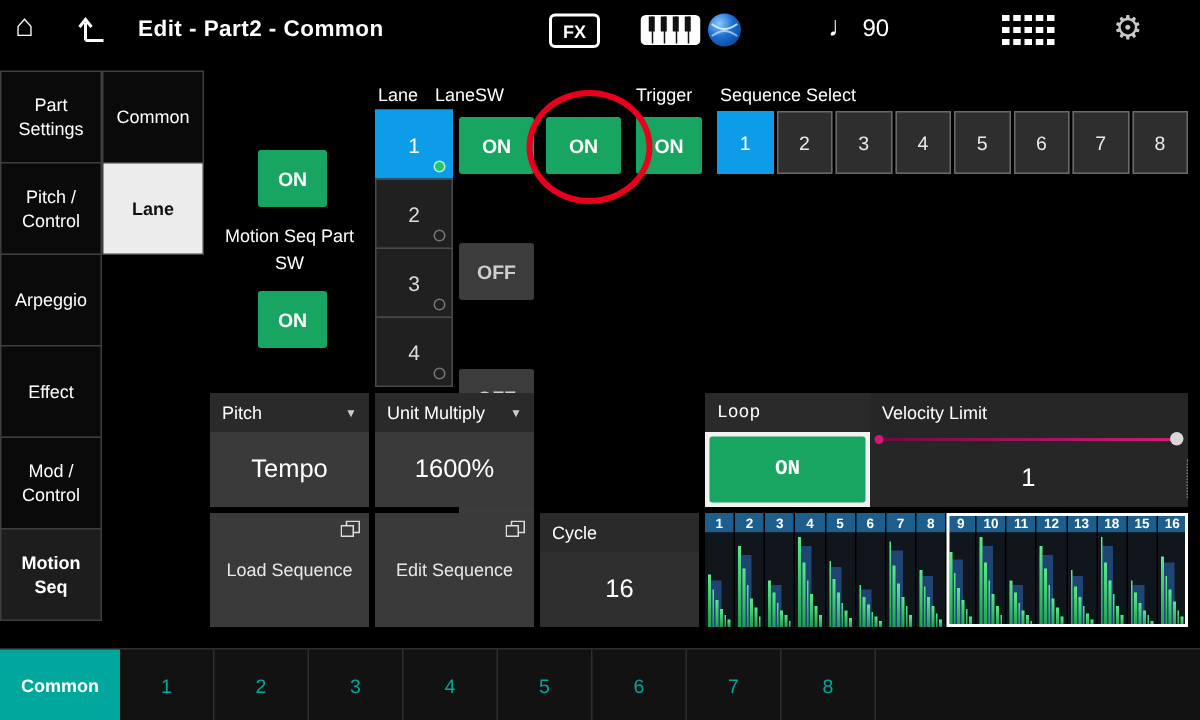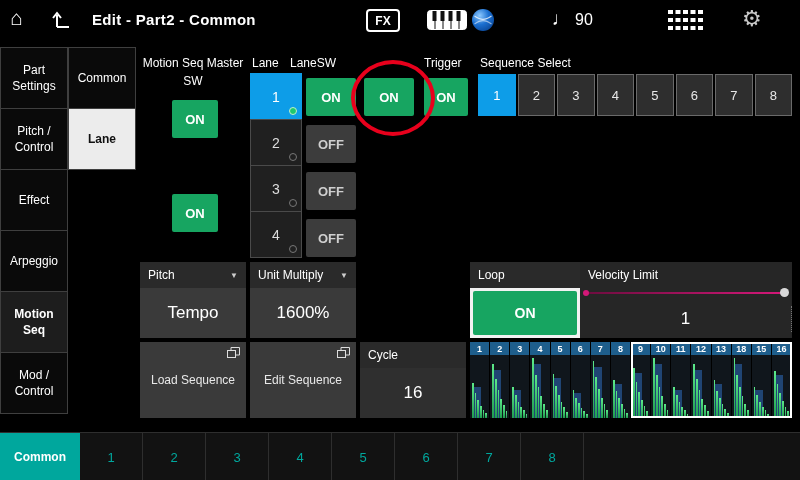--- a/index.html
+++ b/index.html
@@ -45,39 +45,39 @@
             position:relative;display:flex;align-items:center;justify-content:center;
             font-size:14px;color:#ddd;cursor:pointer;}
   .lane-btn.sel{background:var(--blue,#0D9DE8);border-color:var(--blue,#0D9DE8);color:#fff;}
   .lane-dot{position:absolute;right:4px;bottom:4px;width:6px;height:6px;border-radius:50%;border:1px solid #777;}
   .lane-btn.sel .lane-dot{border-color:#bff0cf;background:#1ec96e;}
 
   .lanesw-col{position:absolute;left:306px;top:78px;width:50px;display:flex;flex-direction:column;gap:9px;}
   .sw-btn{height:38px;display:flex;align-items:center;justify-content:center;font-weight:bold;
           font-size:13px;border-radius:2px;cursor:pointer;}
   .sw-btn.on{background:var(--green,#17A561);color:#fff;}
-  .sw-btn.off{background:#3c3c3c;color:#cfcfcf;}
+  .sw-btn.off{background:#3c3c3c;color:#cfcfcf;margin-top:37px;}
 
   .msfx-btn{position:absolute;left:364px;top:78px;width:50px;height:38px;}
   .trigger-btn{position:absolute;left:424px;top:78px;width:44px;height:38px;}
 
   .seqsel{position:absolute;left:478px;top:74px;width:314px;display:flex;gap:2px;}
   .seq-btn{flex:1;height:42px;box-sizing:border-box;background:#2e2e2e;border:1px solid #6a6a6a;
            display:flex;align-items:center;justify-content:center;font-size:13px;color:#e8e8e8;cursor:pointer;}
   .seq-btn.sel{background:var(--blue,#0D9DE8);border-color:var(--blue,#0D9DE8);color:#fff;}
 
   
   .field{position:absolute;box-sizing:border-box;}
   .field-label{height:26px;background:#2a2a2a;display:flex;align-items:center;justify-content:space-between;
                padding:0 8px;font-size:12px;}
   .field-value{height:50px;background:#3a3a3a;display:flex;align-items:center;justify-content:center;font-size:17px;}
   .caret{font-size:8px;color:#ccc;cursor:pointer;}
   .f-sync{left:140px;top:262px;width:106px;}
   .f-unit{left:250px;top:262px;width:106px;}
-  .f-loop{left:470px;top:262px;width:110px;}
+  .f-loop{left:470px;top:262px;width:110px;font-family:Liberation Mono, monospace;}
   .loop-frame{height:50px;background:#f2f2f2;padding:3px;box-sizing:border-box;}
   .loop-on{width:100%;height:100%;font-size:14px;}
   .f-vel{left:580px;top:262px;width:212px;background:#262626;height:76px;}
   .vel-body{position:relative;height:12px;}
   .vel-line{position:absolute;left:5px;right:10px;top:4px;height:2px;
             background:linear-gradient(90deg,#6d0c3f,var(--magenta,#D41879));}
   .vel-dot-l{position:absolute;left:3px;top:2px;width:6px;height:6px;border-radius:50%;background:var(--magenta,#D41879);}
   .vel-knob{position:absolute;right:3px;top:0;width:9px;height:9px;border-radius:50%;background:#d8d8d8;cursor:pointer;}
   .vel-values{height:38px;display:flex;align-items:center;}
   .v-val{flex:1;text-align:center;font-size:17px;cursor:pointer;}
@@ -176,32 +176,32 @@
           <rect x="22.5" y="16" width="5" height="4"></rect>
           <rect x="30" y="16" width="5" height="4"></rect>
       </g>
     </svg>
     <span class="gear">⚙</span>
   </header>
 
   <nav class="sidebar">
       <div class="side-item">Part Settings</div>
       <div class="side-item">Pitch / Control</div>
+      <div class="side-item">Arpeggio</div>
       <div class="side-item">Effect</div>
-      <div class="side-item">Arpeggio</div>
+      <div class="side-item">Mod / Control</div>
       <div class="side-item active">Motion Seq</div>
-      <div class="side-item">Mod / Control</div>
     </nav>
   <nav class="subnav">
       <div class="sub-item">Common</div>
       <div class="sub-item active">Lane</div>
     </nav>
 
-  <div class="blocklabel" style="left:140px;top:54px;">Motion Seq Master SW</div>
   <div class="on-btn btn-master">ON</div>
+  <div class="blocklabel" style="left:140px;top:148px;">Motion Seq Part SW</div>
   <div class="on-btn btn-part">ON</div>
 
   <div class="hdr" style="left:252px;top:56px;">Lane</div>
   <div class="hdr" style="left:290px;top:56px;">LaneSW</div>
   <div class="hdr" style="left:364px;top:56px;margin-top:29px;">MS FX</div>
   <div class="hdr" style="left:424px;top:56px;">Trigger</div>
   <div class="hdr" style="left:480px;top:56px;">Sequence Select</div>
 
   <div class="lane-col">
       <div class="lane-btn sel">1<div class="lane-dot"></div></div>

